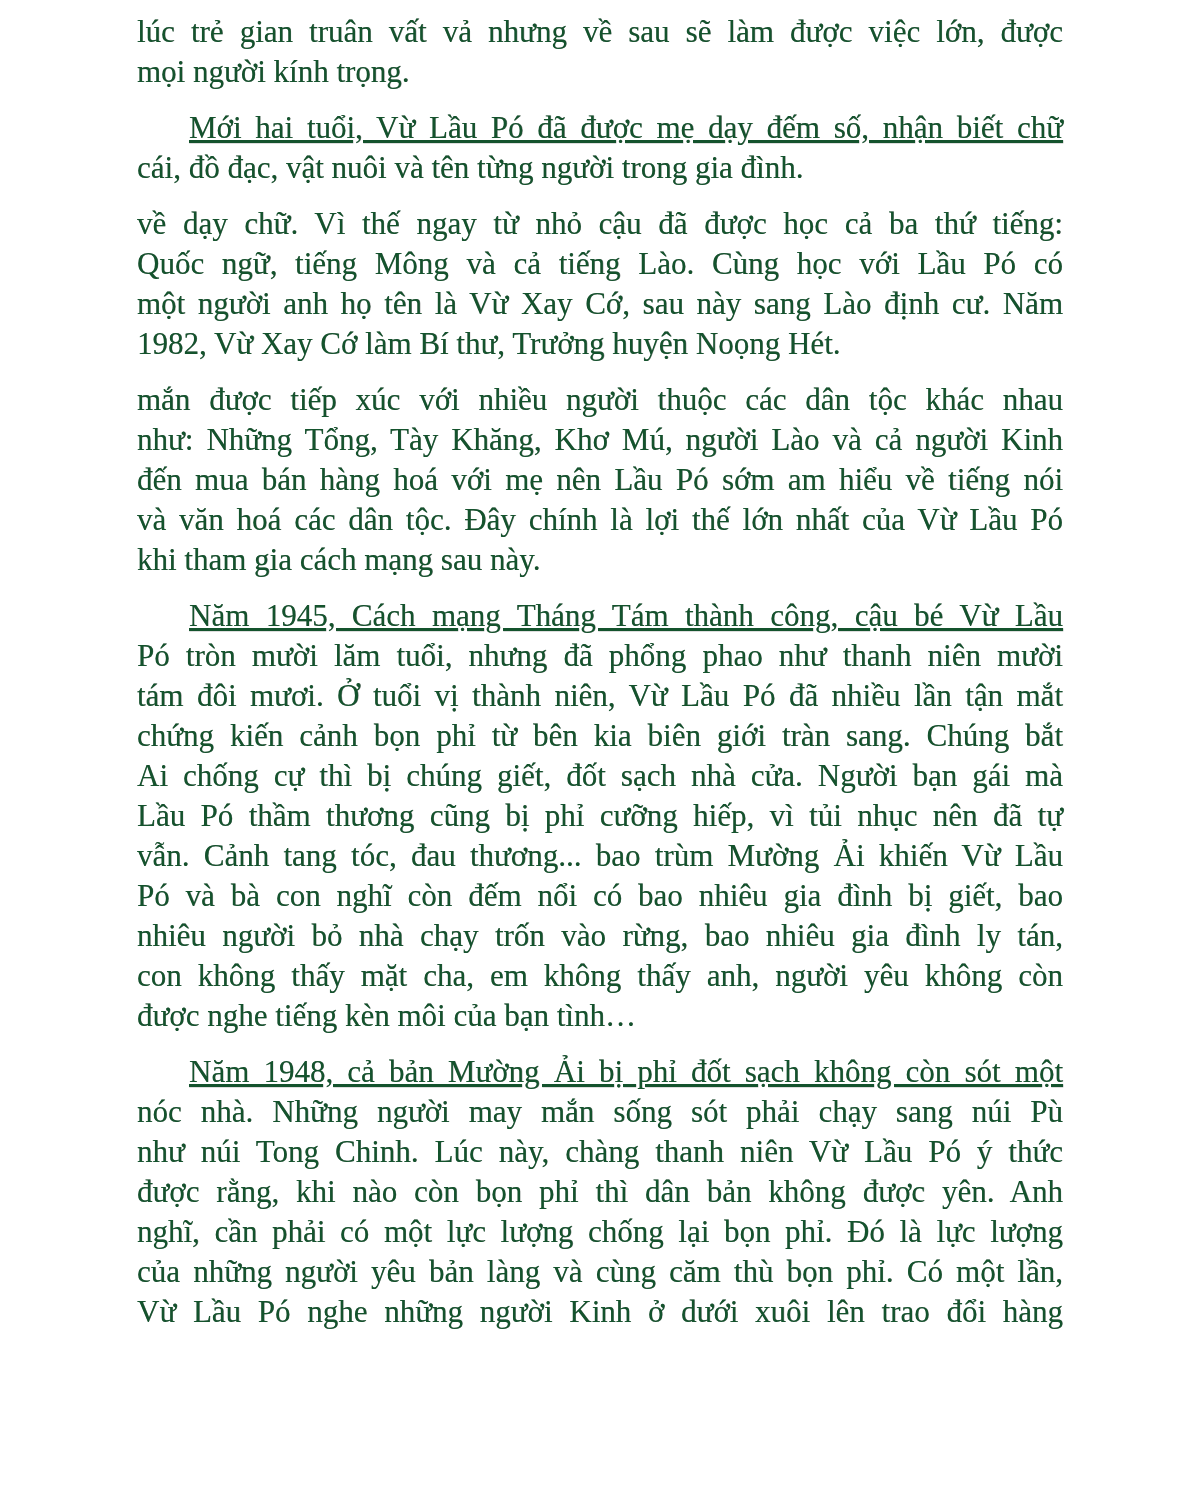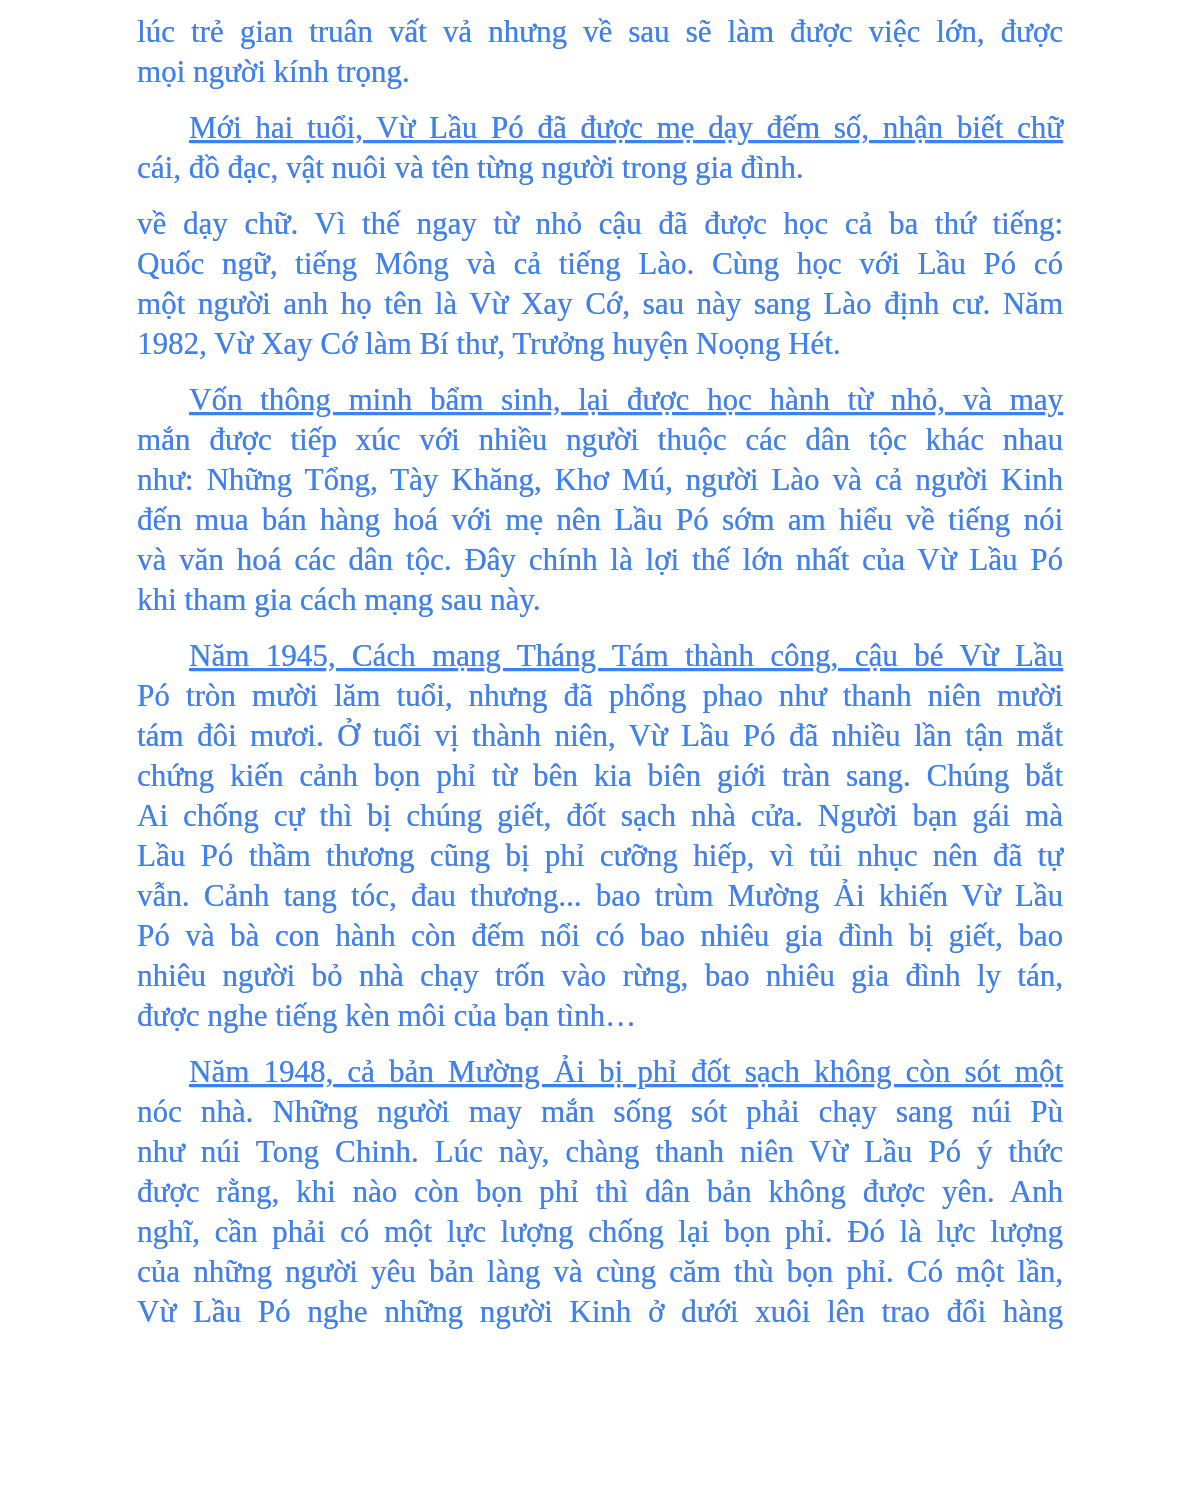--- a/index.html
+++ b/index.html
@@ -24,21 +24,21 @@
     margin: 0 0 16px 0;
     padding: 0;
   }
   .para:last-child {
     margin-bottom: 6px;
   }
   .line {
     font-family: "Liberation Serif", "DejaVu Serif", serif;
     font-size: 31px;
     line-height: 40px;
-    color: #3b82f6;
+    color: #14532d;
     text-align: justify;
     text-align-last: justify;
     text-shadow: 0.3px 0.3px 0.4px rgba(0,0,0,0.45);
     white-space: normal;
   }
   .line.para-start {
     text-indent: 52px;
     text-decoration: underline;
   }
   .line.para-end {
@@ -62,38 +62,38 @@
     </div>
 
     <div class="para">
       <div class="line">về dạy chữ. Vì thế ngay từ nhỏ cậu đã được học cả ba thứ tiếng:</div>
       <div class="line">Quốc ngữ, tiếng Mông và cả tiếng Lào. Cùng học với Lầu Pó có</div>
       <div class="line">một người anh họ tên là Vừ Xay Cớ, sau này sang Lào định cư. Năm</div>
       <div class="line para-end">1982, Vừ Xay Cớ làm Bí thư, Trưởng huyện Noọng Hét.</div>
     </div>
 
     <div class="para">
-      <div class="line para-start">Vốn thông minh bẩm sinh, lại được học hành từ nhỏ, và may</div>
       <div class="line">mắn được tiếp xúc với nhiều người thuộc các dân tộc khác nhau</div>
       <div class="line">như: Những Tổng, Tày Khăng, Khơ Mú, người Lào và cả người Kinh</div>
       <div class="line">đến mua bán hàng hoá với mẹ nên Lầu Pó sớm am hiểu về tiếng nói</div>
       <div class="line">và văn hoá các dân tộc. Đây chính là lợi thế lớn nhất của Vừ Lầu Pó</div>
       <div class="line para-end">khi tham gia cách mạng sau này.</div>
     </div>
 
     <div class="para">
       <div class="line para-start">Năm 1945, Cách mạng Tháng Tám thành công, cậu bé Vừ Lầu</div>
       <div class="line">Pó tròn mười lăm tuổi, nhưng đã phổng phao như thanh niên mười</div>
       <div class="line">tám đôi mươi. Ở tuổi vị thành niên, Vừ Lầu Pó đã nhiều lần tận mắt</div>
       <div class="line">chứng kiến cảnh bọn phỉ từ bên kia biên giới tràn sang. Chúng bắt</div>
       <div class="line">Ai chống cự thì bị chúng giết, đốt sạch nhà cửa. Người bạn gái mà</div>
       <div class="line">Lầu Pó thầm thương cũng bị phỉ cưỡng hiếp, vì tủi nhục nên đã tự</div>
       <div class="line">vẫn. Cảnh tang tóc, đau thương... bao trùm Mường Ải khiến Vừ Lầu</div>
-      <div class="line">Pó và bà con hành còn đếm nổi có bao nhiêu gia đình bị giết, bao</div>
+      <div class="line">Pó và bà con nghĩ còn đếm nổi có bao nhiêu gia đình bị giết, bao</div>
       <div class="line">nhiêu người bỏ nhà chạy trốn vào rừng, bao nhiêu gia đình ly tán,</div>
+      <div class="line">con không thấy mặt cha, em không thấy anh, người yêu không còn</div>
       <div class="line para-end">được nghe tiếng kèn môi của bạn tình…</div>
     </div>
 
     <div class="para">
       <div class="line para-start">Năm 1948, cả bản Mường Ải bị phỉ đốt sạch không còn sót một</div>
       <div class="line">nóc nhà. Những người may mắn sống sót phải chạy sang núi Pù</div>
       <div class="line">như núi Tong Chinh. Lúc này, chàng thanh niên Vừ Lầu Pó ý thức</div>
       <div class="line">được rằng, khi nào còn bọn phỉ thì dân bản không được yên. Anh</div>
       <div class="line">nghĩ, cần phải có một lực lượng chống lại bọn phỉ. Đó là lực lượng</div>
       <div class="line">của những người yêu bản làng và cùng căm thù bọn phỉ. Có một lần,</div>

